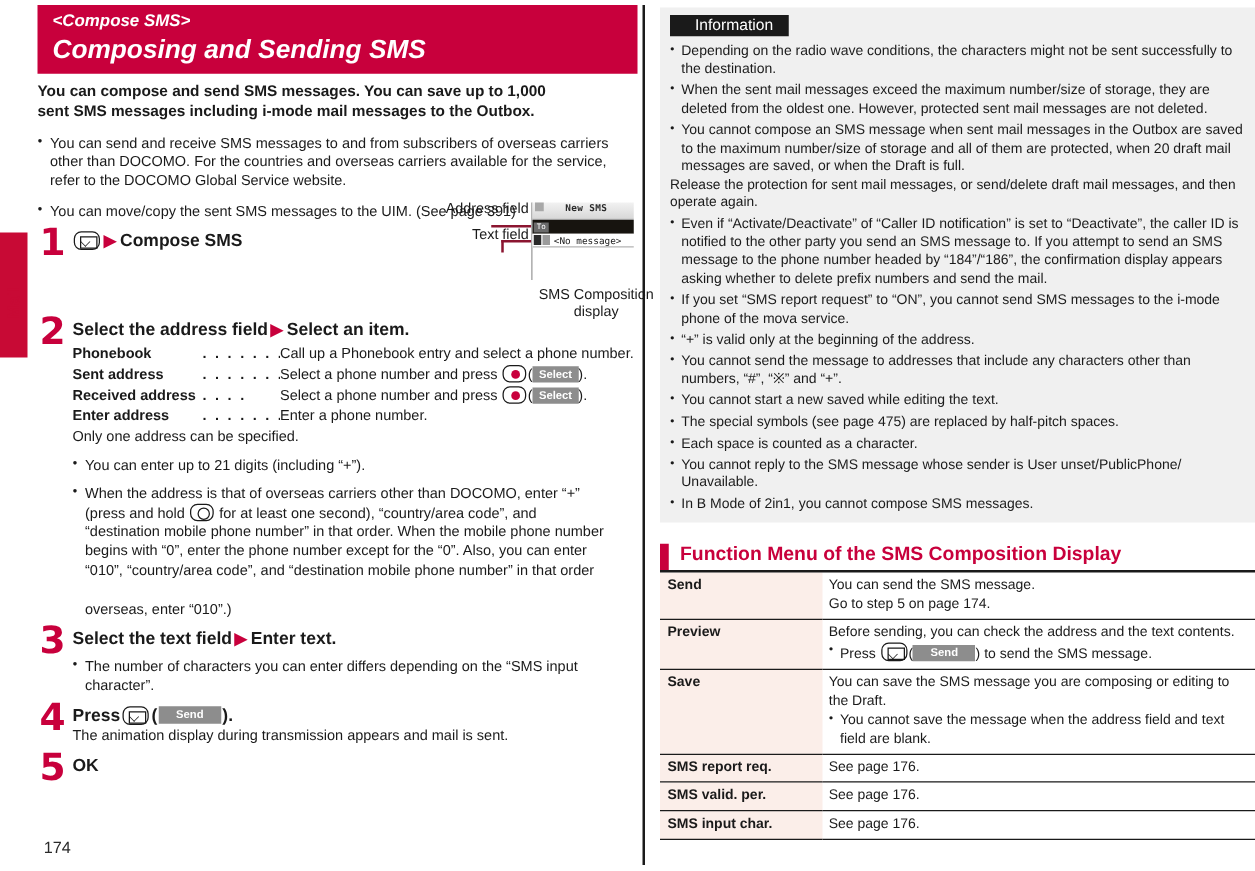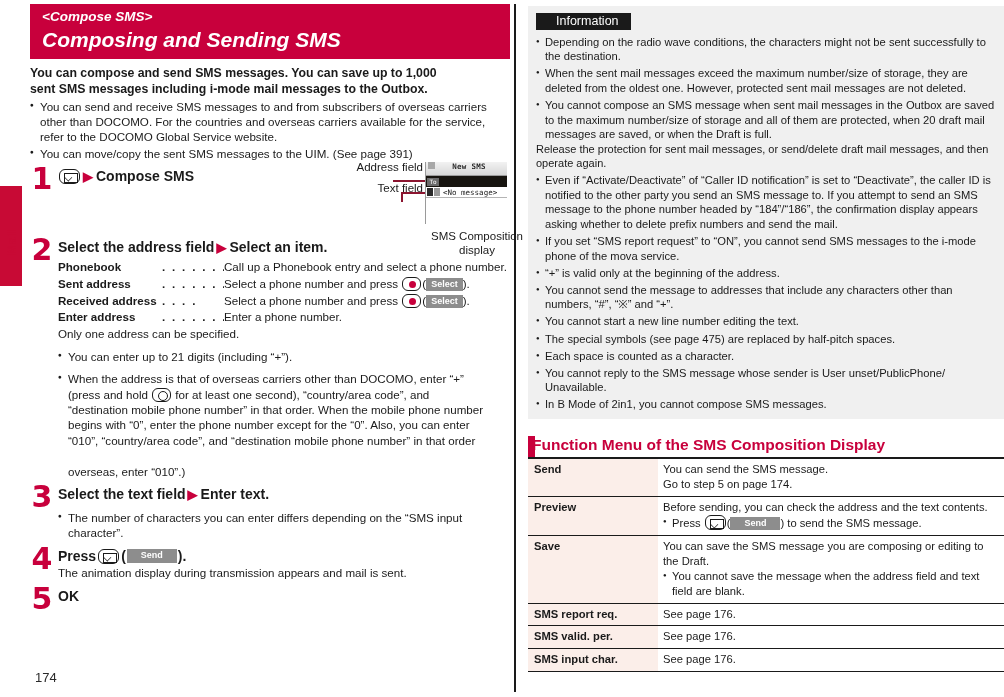--- a/index.html
+++ b/index.html
@@ -60,21 +60,21 @@
 
   
   #intro-lead {
     font-size:12.3px; font-weight:bold; line-height:1.32;
     margin-top:6px;
   }
   .bullet-line {
     position:relative;
     font-size:11.6px; line-height:1.33;
     padding-left:10px;
-    margin-top:1px;
+    margin-top:9px;
   }
   .bullet-line::before {
     content:"\25CF";
     position:absolute; left:0; top:0;
     font-size:6.5px; line-height:1.9;
   }
   .bullet-line.tight { margin-top:7px; }
 
   
   .step {
@@ -320,21 +320,21 @@
     position:relative;
     border-bottom:2px solid #1a1a1a;
     padding-bottom:3px;
   }
   #fn-heading-bar {
     position:absolute; left:0; top:1px;
     width:7px; height:21px;
     background:#c8003c;
   }
   #fn-heading {
-    padding-left:4px;
+    padding-left:16px;
     color:#c8003c;
     font-size:15.5px;
     font-weight:bold;
     line-height:1.25;
   }
 
   
   #fn-table { width:100%; border-collapse:collapse; }
   #fn-table td {
     border-bottom:1px solid #1a1a1a;
@@ -505,21 +505,21 @@
     <div id="info-title">Information</div>
 
     <div class="info-item">Depending on the radio wave conditions, the characters might not be sent successfully to the destination.</div>
     <div class="info-item">When the sent mail messages exceed the maximum number/size of storage, they are deleted from the oldest one. However, protected sent mail messages are not deleted.</div>
     <div class="info-item">You cannot compose an SMS message when sent mail messages in the Outbox are saved to the maximum number/size of storage and all of them are protected, when 20 draft mail messages are saved, or when the Draft is full.</div>
     <div class="info-sub">Release the protection for sent mail messages, or send/delete draft mail messages, and then operate again.</div>
     <div class="info-item">Even if “Activate/Deactivate” of “Caller ID notification” is set to “Deactivate”, the caller ID is notified to the other party you send an SMS message to. If you attempt to send an SMS message to the phone number headed by “184”/“186”, the confirmation display appears asking whether to delete prefix numbers and send the mail.</div>
     <div class="info-item">If you set “SMS report request” to “ON”, you cannot send SMS messages to the i-mode phone of the mova service.</div>
     <div class="info-item">“+” is valid only at the beginning of the address.</div>
     <div class="info-item">You cannot send the message to addresses that include any characters other than numbers, “#”, “※” and “+”.</div>
-    <div class="info-item">You cannot start a new line number editing the text.</div>
+    <div class="info-item">You cannot start a new saved while editing the text.</div>
     <div class="info-item">The special symbols (see page 475) are replaced by half-pitch spaces.</div>
     <div class="info-item">Each space is counted as a character.</div>
     <div class="info-item">You cannot reply to the SMS message whose sender is User unset/PublicPhone/ Unavailable.</div>
     <div class="info-item">In B Mode of 2in1, you cannot compose SMS messages.</div>
   </div>
 
   <div id="fn-heading-wrap">
     <div id="fn-heading-bar"></div>
     <div id="fn-heading">Function Menu of the SMS Composition Display</div>
   </div>

